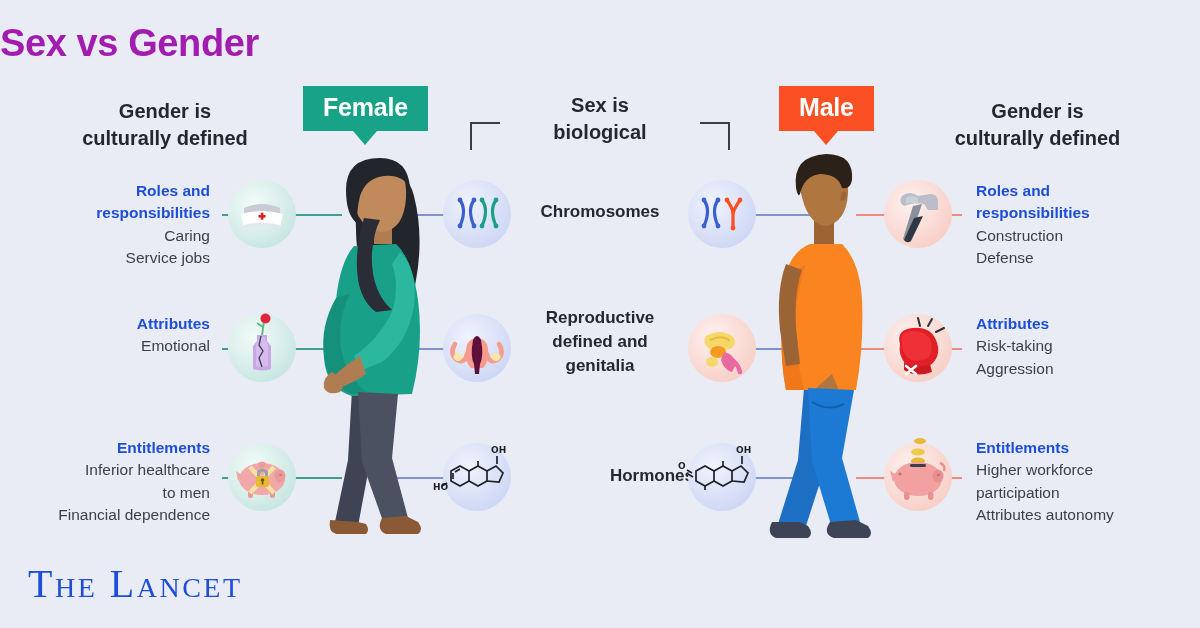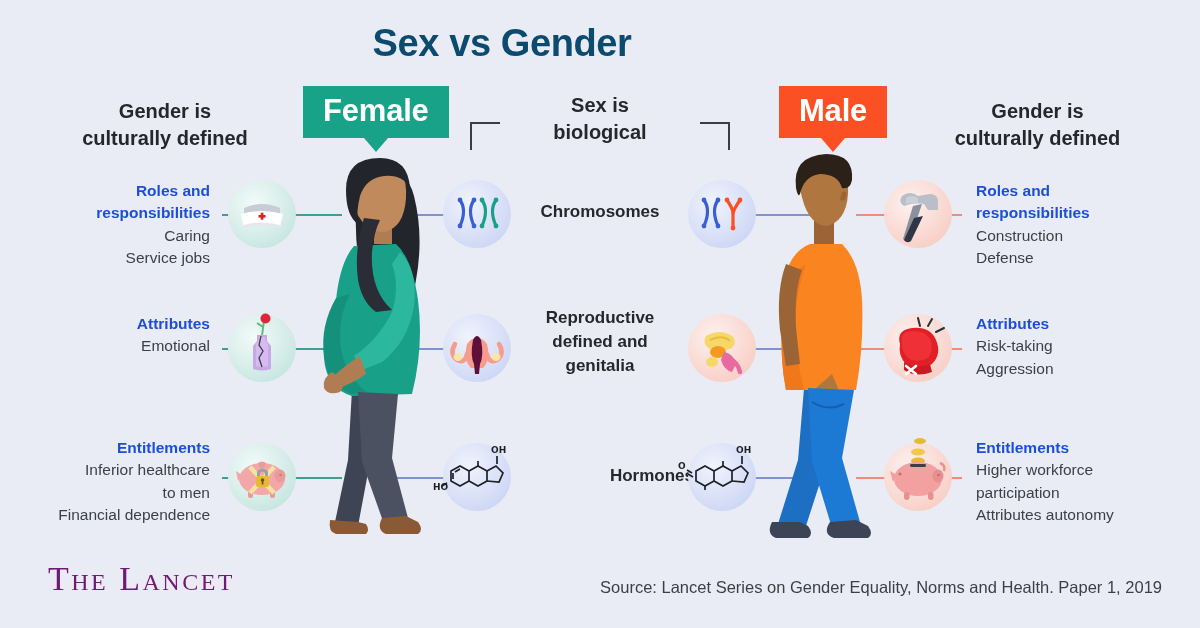--- a/index.html
+++ b/index.html
@@ -8,28 +8,28 @@
     background: #e9ecf4;
     font-family: "Liberation Sans", sans-serif;
     overflow: hidden;
   }
   #canvas { position: relative; width: 1200px; height: 628px; background: #e9ecf4; }
 
   .abs { position: absolute; }
 
   
   .title {
-    left: 0; top: 22px; width: 1004px; text-align: center;
-    font-size: 38px; font-weight: bold; color: #0c4a6e;
+    left: 0; top: 22px; width: 1004px; 
+    font-size: 38px; font-weight: bold; color: #a21caf;
     letter-spacing: -0.4px;
   }
 
   
   .pill {
-    padding: 7px 20px 9px; color: #fff; font-size: 31px; font-weight: bold;
+    padding: 7px 20px 9px; color: #fff; font-size: 25px; font-weight: bold;
     text-align: right; letter-spacing: -0.2px;
   }
   .pill-wrap { display: flex; flex-direction: column; align-items: center; }
   .pill-tail {
     width: 0; height: 0;
     border-left: 12px solid transparent;
     border-right: 12px solid transparent;
   }
   .pill-female { background: #18a389; }
   .tail-female { border-top: 14px solid #18a389; }
@@ -66,23 +66,23 @@
   .circ-blue { background: radial-gradient(circle at 38% 34%, #f0f3fd 0%, #dbe2f8 48%, #c2cdf2 100%); }
   .circ-pink { background: radial-gradient(circle at 38% 34%, #fdf1ef 0%, #fadcd6 48%, #f6c5ba 100%); }
 
   .connector { height: 1.6px; }
   .conn-teal { background: #3f9f92; }
   .conn-blue { background: #7f93cf; }
   .conn-pink { background: #ef8b7a; }
 
   
   .lancet {
-    left: 48px; top: 560px;
+    left: 28px; top: 560px;
     font-family: "Liberation Serif", serif;
-    font-size: 34px; color: #701a75; letter-spacing: 2.5px;
+    font-size: 40px; color: #1d4ed8; letter-spacing: 2.5px;
     font-variant: small-caps;
   }
   .source {
     right: 38px; top: 578px;
     font-size: 16.5px; color: #3c3f47;
   }
 
   svg { display: block; overflow: visible; }
 </style>
 </head>
@@ -418,15 +418,14 @@
   </div>
 
   <div class="abs txtblock txt-right" style="left:976px; top:437px; width:215px;">
     <div class="hd">Entitlements</div>
     <div>Higher workforce</div>
     <div>participation</div>
     <div>Attributes autonomy</div>
   </div>
 
   <div class="abs lancet">The Lancet</div>
-  <div class="abs source">Source: Lancet Series on Gender Equality, Norms and Health. Paper 1, 2019</div>
 
 </div>
 
 </body></html>

